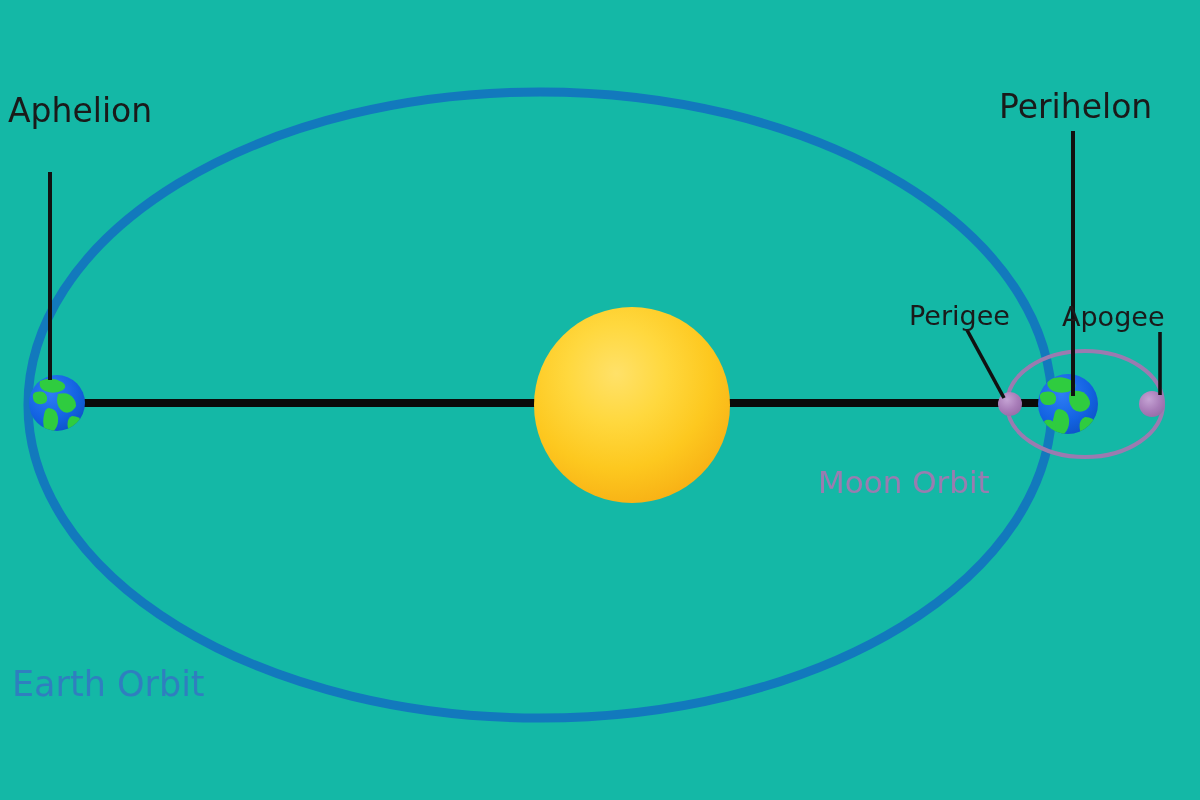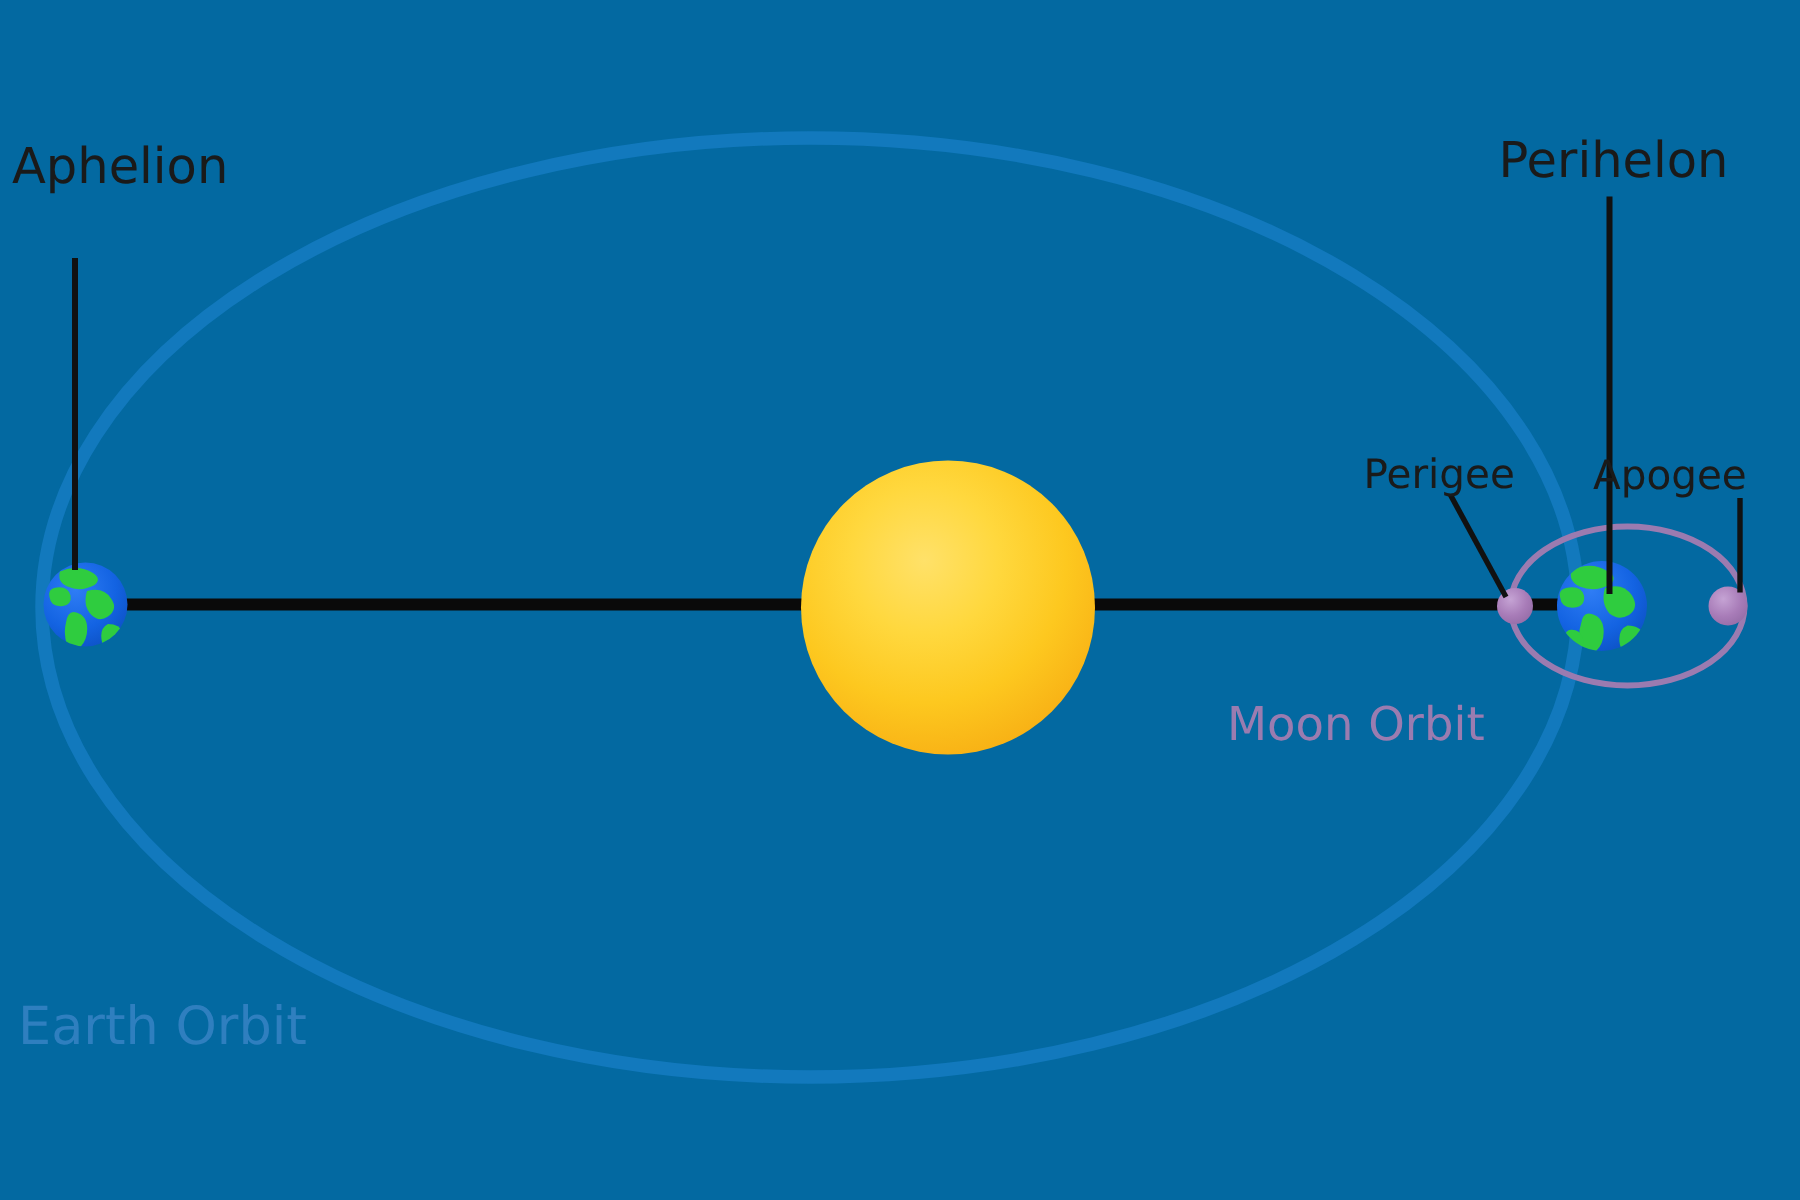--- a/index.html
+++ b/index.html
@@ -53,21 +53,21 @@
   }
   .leader-line-thin {
     stroke: #111111;
     stroke-width: 3.6;
     stroke-linecap: butt;
   }
 </style>
 </head>
 <body>
 
-<div id="stage" style="background: #0369a1;">
+<div id="stage" style="background: #14b8a6;">
 
   <svg id="diagram-svg" viewBox="0 0 1200 800" xmlns="http://www.w3.org/2000/svg">
 
     <defs>
       <radialGradient id="sunGradient" cx="42%" cy="34%" r="78%">
         <stop offset="0%" stop-color="#ffe169"></stop>
         <stop offset="32%" stop-color="#ffd83e"></stop>
         <stop offset="62%" stop-color="#fdc81f"></stop>
         <stop offset="88%" stop-color="#f8b115"></stop>
         <stop offset="100%" stop-color="#f2a00e"></stop>

